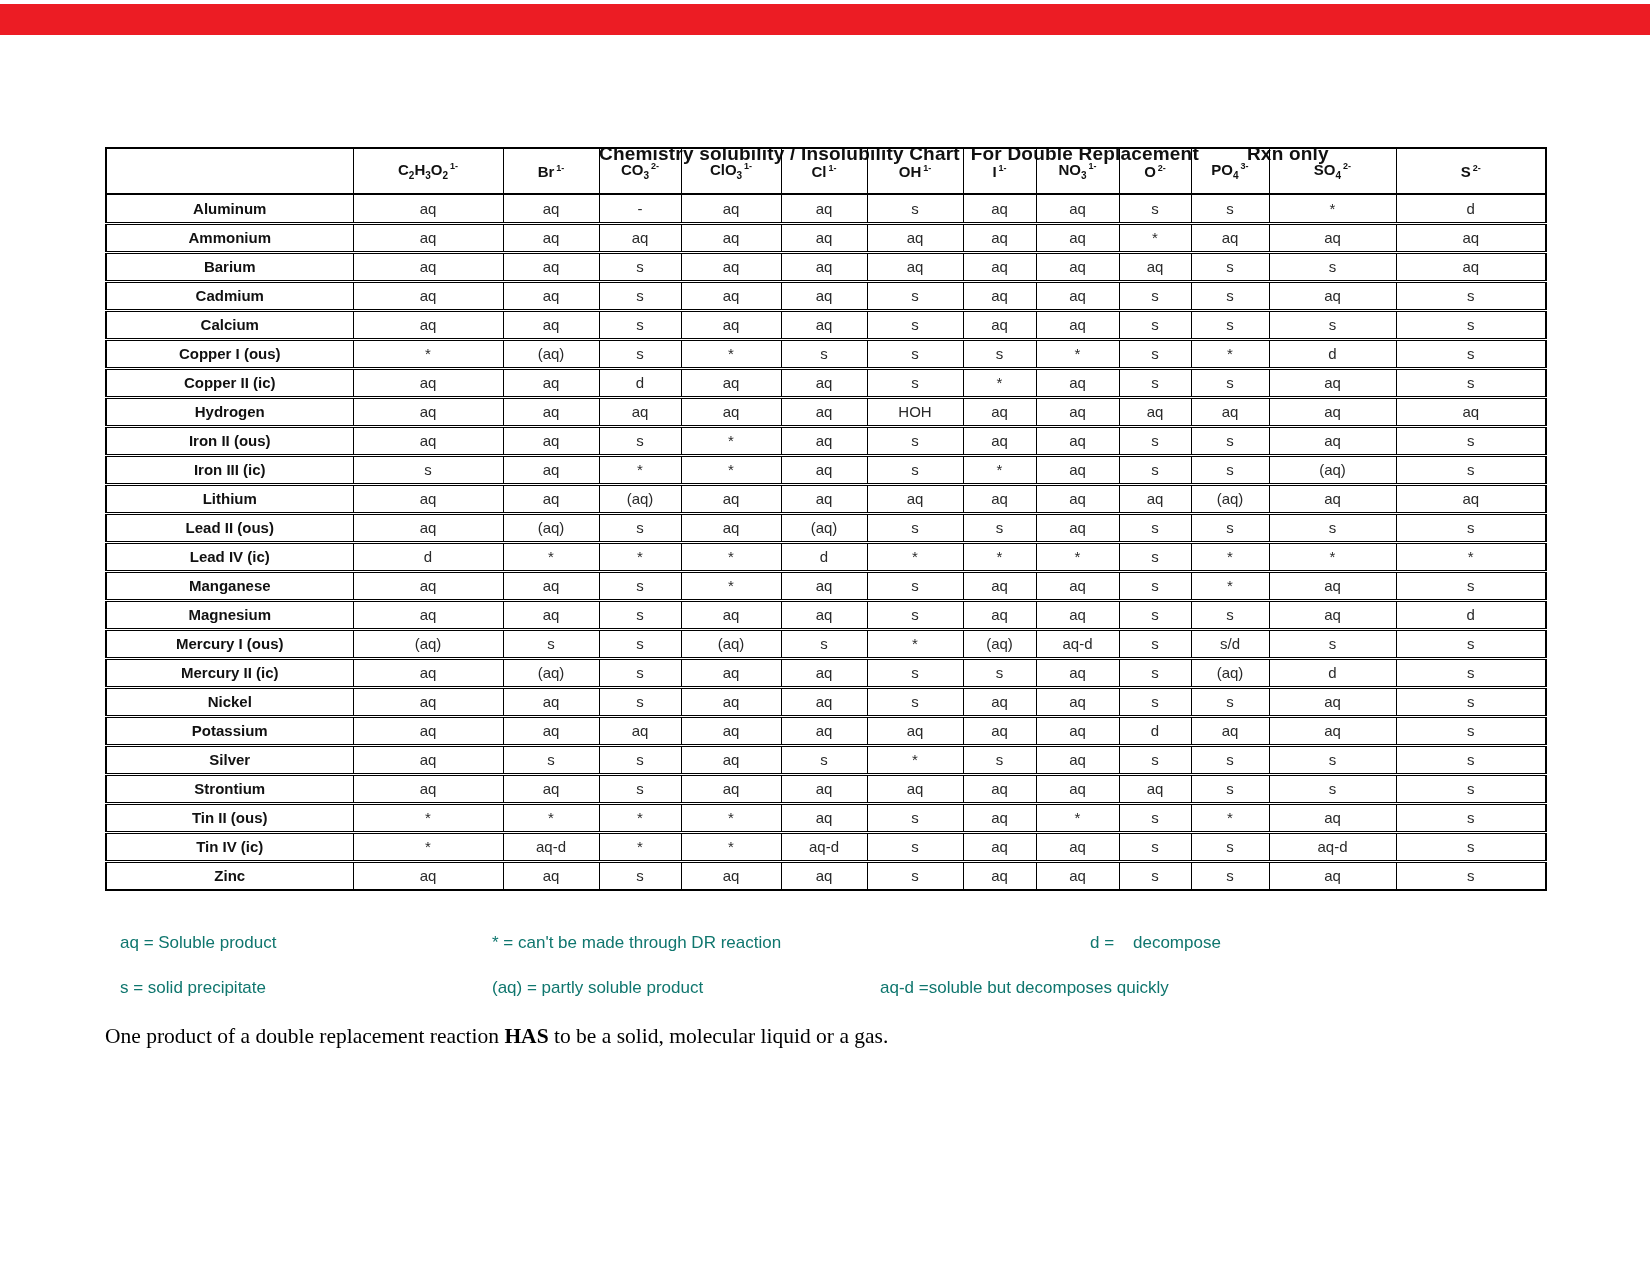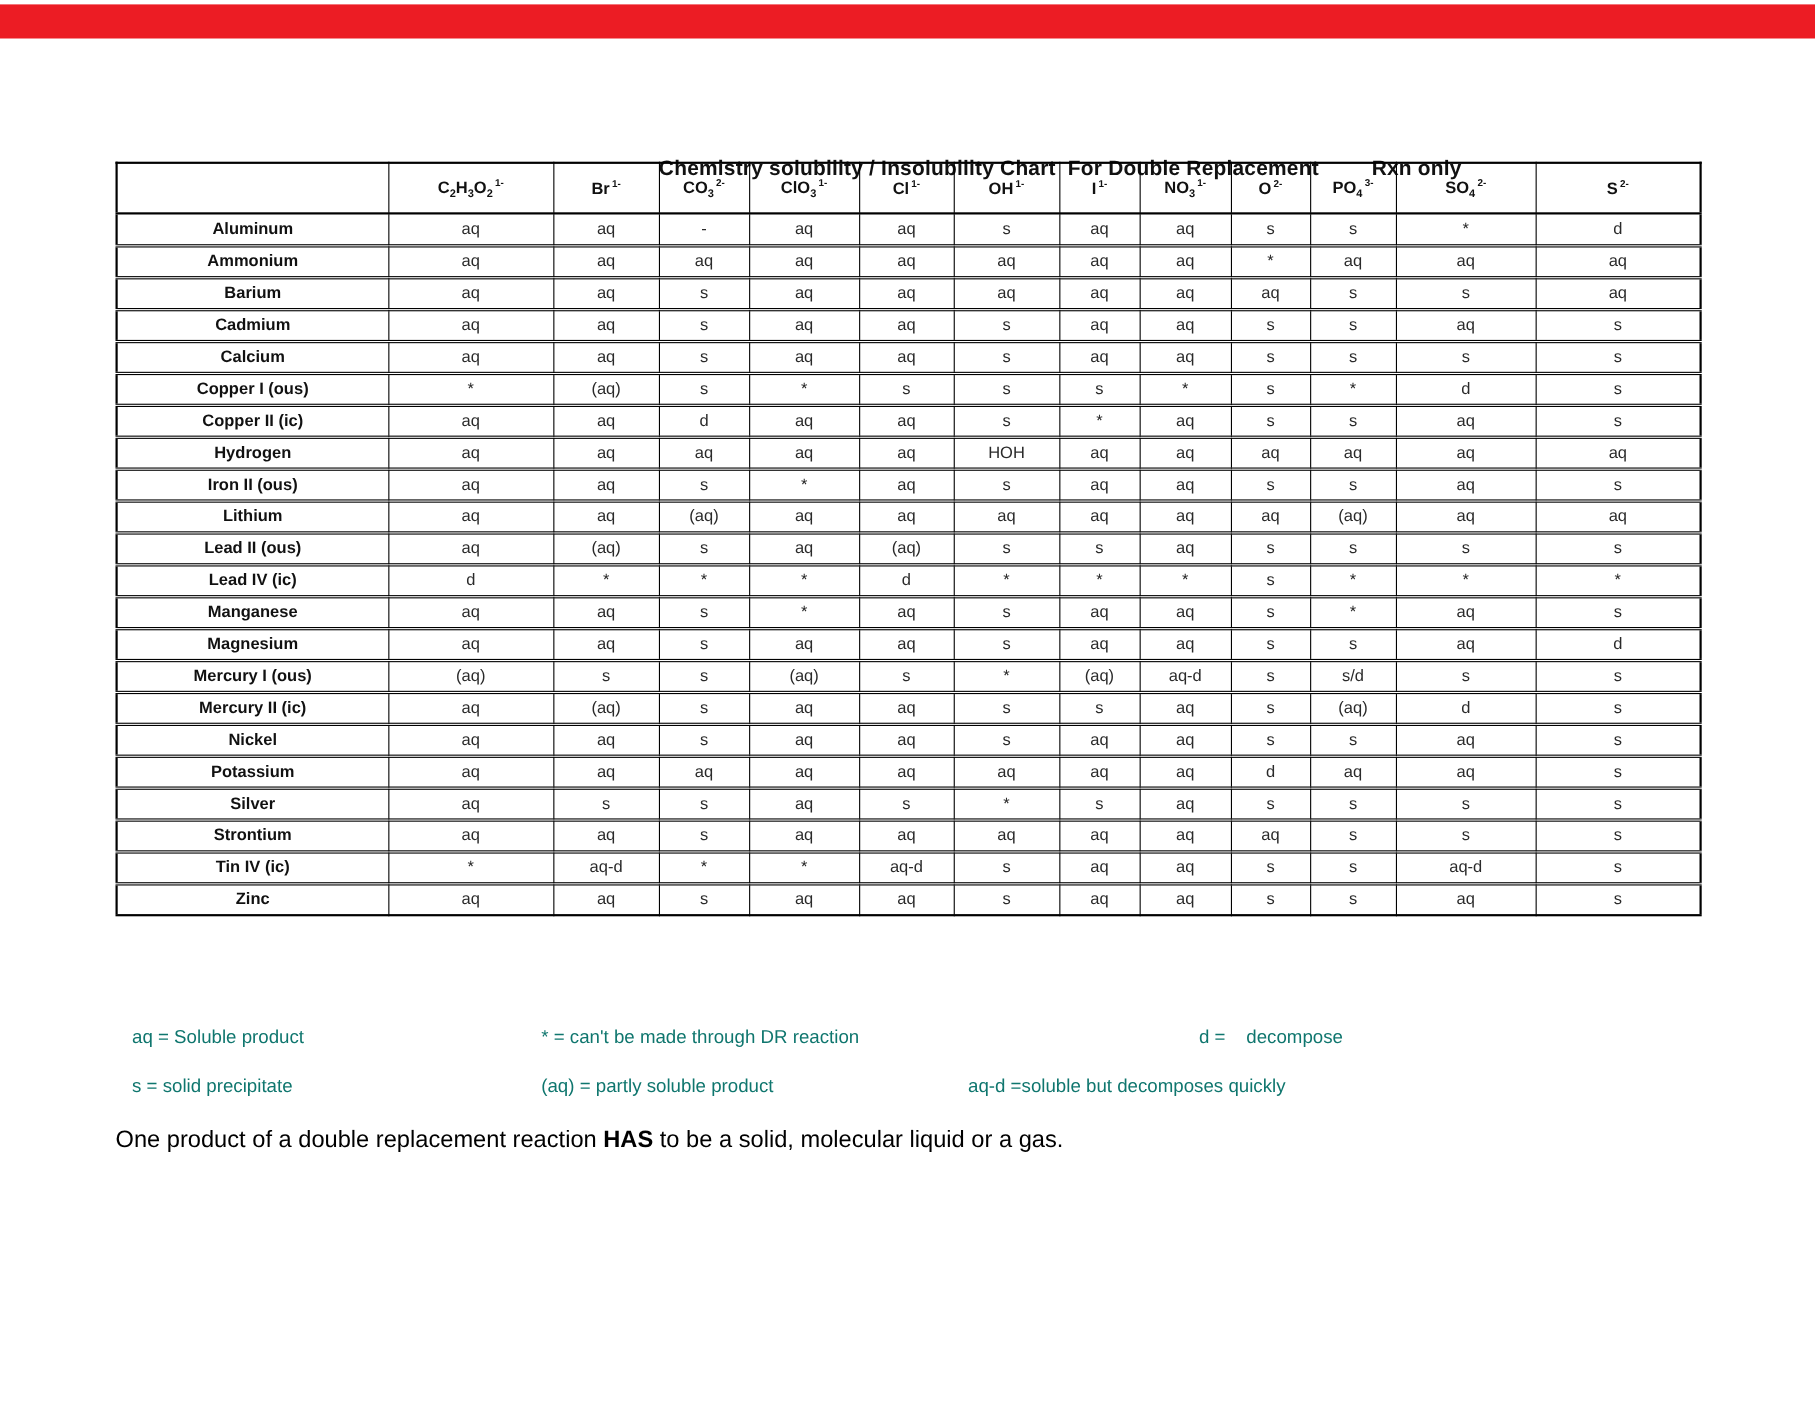--- a/index.html
+++ b/index.html
@@ -28,21 +28,21 @@
   .soluble-table tbody tr:last-child { border-bottom:2px solid #000; }
   .soluble-table thead th { font-size:15px; font-weight:bold; }
   .soluble-table thead th sub { font-size:10px; }
   .soluble-table thead th sup.charge { font-size:9px; font-weight:bold; margin-left:2px; }
   .soluble-table th.cation { font-size:15px; font-weight:bold; }
   .soluble-table td.val { font-size:15px; font-weight:400; color:#2a2a2a; }
 
   .legend-item { position:absolute; font-size:17px; color:#0f766e; white-space:pre; }
   .footnote {
     position:absolute; top:1024px; left:105px;
-    font-family:Liberation Sans, sans-serif; font-size:21.5px; color:#000;
+    font-family:Liberation Serif, serif; font-size:21.5px; color:#000;
   }
   .footnote b { font-weight:bold; }
 </style>
 </head>
 <body>
 
 <div class="top-bar" style="background: rgb(236, 28, 36);"></div>
 
 <div class="title">
   <span>Chemistry solubility / Insolubility Chart  For Double Replacement</span><span class="right">Rxn only</span>
@@ -211,20 +211,35 @@
         <td class="val">aq</td>
         <td class="val">s</td>
         <td class="val">aq</td>
         <td class="val">aq</td>
         <td class="val">s</td>
         <td class="val">s</td>
         <td class="val">aq</td>
         <td class="val">s</td>
       </tr>
       <tr>
+        <th class="cation">Iron III (ic)</th>
+        <td class="val">s</td>
+        <td class="val">aq</td>
+        <td class="val">*</td>
+        <td class="val">*</td>
+        <td class="val">aq</td>
+        <td class="val">s</td>
+        <td class="val">*</td>
+        <td class="val">aq</td>
+        <td class="val">s</td>
+        <td class="val">s</td>
+        <td class="val">(aq)</td>
+        <td class="val">s</td>
+      </tr>
+      <tr>
         <th class="cation">Lithium</th>
         <td class="val">aq</td>
         <td class="val">aq</td>
         <td class="val">(aq)</td>
         <td class="val">aq</td>
         <td class="val">aq</td>
         <td class="val">aq</td>
         <td class="val">aq</td>
         <td class="val">aq</td>
         <td class="val">aq</td>
@@ -373,20 +388,35 @@
         <td class="val">aq</td>
         <td class="val">s</td>
         <td class="val">aq</td>
         <td class="val">aq</td>
         <td class="val">aq</td>
         <td class="val">aq</td>
         <td class="val">aq</td>
         <td class="val">aq</td>
         <td class="val">s</td>
         <td class="val">s</td>
+        <td class="val">s</td>
+      </tr>
+      <tr>
+        <th class="cation">Tin II (ous)</th>
+        <td class="val">*</td>
+        <td class="val">*</td>
+        <td class="val">*</td>
+        <td class="val">*</td>
+        <td class="val">aq</td>
+        <td class="val">s</td>
+        <td class="val">aq</td>
+        <td class="val">*</td>
+        <td class="val">s</td>
+        <td class="val">*</td>
+        <td class="val">aq</td>
         <td class="val">s</td>
       </tr>
       <tr>
         <th class="cation">Tin IV (ic)</th>
         <td class="val">*</td>
         <td class="val">aq-d</td>
         <td class="val">*</td>
         <td class="val">*</td>
         <td class="val">aq-d</td>
         <td class="val">s</td>

